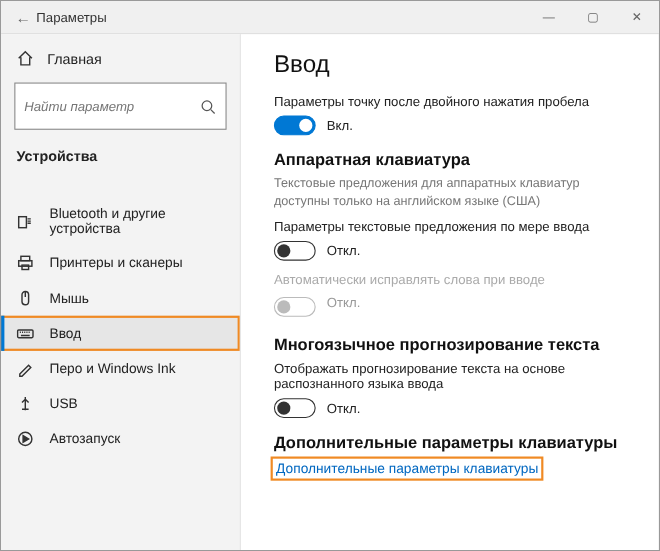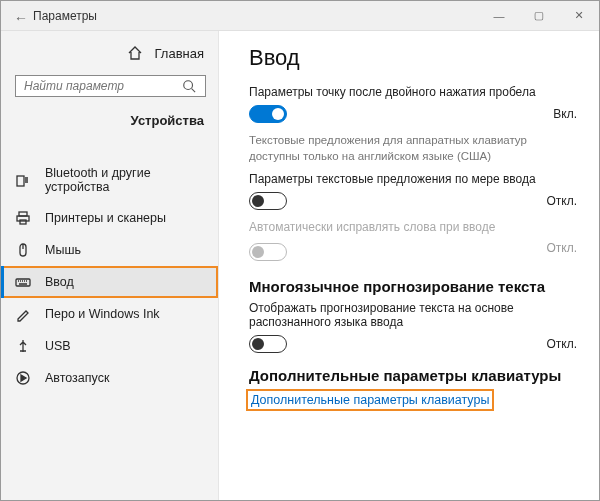--- a/index.html
+++ b/index.html
@@ -4,39 +4,39 @@
 <style>
   * { box-sizing: border-box; margin: 0; padding: 0; font-family: "Segoe UI", Arial, sans-serif; }
   body { background: #bbb; width: 600px; height: 501px; overflow: hidden; }
   .window { background: #fff; width: 600px; height: 501px; display: flex; flex-direction: column; border: 1px solid #999; }
   .titlebar { height: 30px; display: flex; align-items: center; padding-left: 8px; background: #f0f0f0; border-bottom: 1px solid #e0e0e0; }
   .titlebar .back { width: 24px; font-size: 14px; color: #666; text-align: center; }
   .titlebar .title { font-size: 12px; color: #333; flex: 1; }
   .titlebar .win-controls { display: flex; }
   .titlebar .win-controls div { width: 40px; height: 30px; display: flex; align-items: center; justify-content: center; font-size: 11px; color: #666; }
   .body { flex: 1; display: flex; overflow: hidden; }
-  .sidebar { width: 218px; background: #f3f3f3; border-right: 1px solid #e5e5e5; padding: 8px 0 4px 0; display: flex; flex-direction: column; align-items: flex-end; }
+  .sidebar { width: 218px; background: #f3f3f3; border-right: 1px solid #e5e5e5; padding: 8px 0 4px 0; display: flex; flex-direction: column; }
   .home { display: flex; align-items: center; gap: 12px; padding: 6px 14px; font-size: 13px; color: #222; }
   .icon { width: 16px; height: 16px; display: inline-flex; align-items: center; justify-content: center; }
   .icon svg { width: 16px; height: 16px; stroke: #333; fill: none; stroke-width: 1.3; }
-  .search { margin: 8px 12px 10px 12px; height: 22px; border: 1px solid #888; background: #fff; display: flex; align-items: center; padding: 0 8px; }
+  .search { margin: 8px 12px 10px 12px; height: 43px; border: 1px solid #888; background: #fff; display: flex; align-items: center; padding: 0 8px; }
   .search input { border: none; outline: none; flex: 1; font-size: 12px; color: #666; font-style: italic; }
   .search .sicon svg { width: 14px; height: 14px; stroke: #555; }
   .group-title { font-size: 13px; font-weight: 600; padding: 6px 14px 8px 14px; color: #222; }
   .nav { flex: 1; overflow: hidden; margin-top: 22px; }
   .nav-item { display: flex; align-items: center; gap: 14px; padding: 8px 14px; font-size: 12.5px; color: #222; position: relative; }
   .nav-item.active { background: #e6e6e6; }
   .nav-item.active::before { content: ""; position: absolute; left: 0; top: 0; bottom: 0; width: 3px; background: #0078d4; }
   .nav-item.highlight { outline: 2px solid #f08a24; outline-offset: -2px; }
   .content { flex: 1; padding: 14px 22px 10px 30px; overflow: hidden; }
   .h1 { font-size: 22px; font-weight: 400; margin-bottom: 14px; color: #111; }
   .h2 { font-size: 15px; font-weight: 600; margin: 14px 0 6px 0; color: #111; }
   .desc, .muted { font-size: 11.5px; color: #777; line-height: 1.35; margin-bottom: 8px; }
   .setting-label { font-size: 12px; color: #222; margin-bottom: 6px; }
-  .toggle-row { display: flex; align-items: center; gap: 10px; margin-bottom: 10px; justify-content: space-between; }
+  .toggle-row { display: flex; align-items: center; gap: 10px; margin-bottom: 10px; }
   .toggle { width: 38px; height: 18px; border-radius: 10px; position: relative; border: 1px solid #333; }
   .toggle.on { background: #0078d4; border-color: #0078d4; }
   .toggle.off { background: #fff; }
   .toggle.disabled { border-color: #bbb; }
   .toggle .knob { width: 12px; height: 12px; border-radius: 50%; background: #fff; position: absolute; top: 2px; }
   .toggle.on .knob { right: 2px; }
   .toggle.off .knob { left: 2px; background: #333; }
   .toggle.disabled .knob { background: #bbb; }
   .toggle-text { font-size: 12px; color: #222; }
   .toggle-text.muted { color: #999; }
@@ -150,20 +150,21 @@
       <div class="h1">Ввод</div>
 
       <div class="setting-label">Параметры точку после двойного нажатия пробела</div>
       <div class="toggle-row">
         <div class="toggle on">
             <div class="knob"></div>
           </div>
         <span class="toggle-text">Вкл.</span>
       </div>
 
+      <div class="h2">Аппаратная клавиатура</div>
       <div class="muted">Текстовые предложения для аппаратных клавиатур доступны только на английском языке (США)</div>
 
       <div class="setting-label">Параметры текстовые предложения по мере ввода</div>
       <div class="toggle-row">
         <div class="toggle off">
             <div class="knob"></div>
           </div>
         <span class="toggle-text">Откл.</span>
       </div>
 

